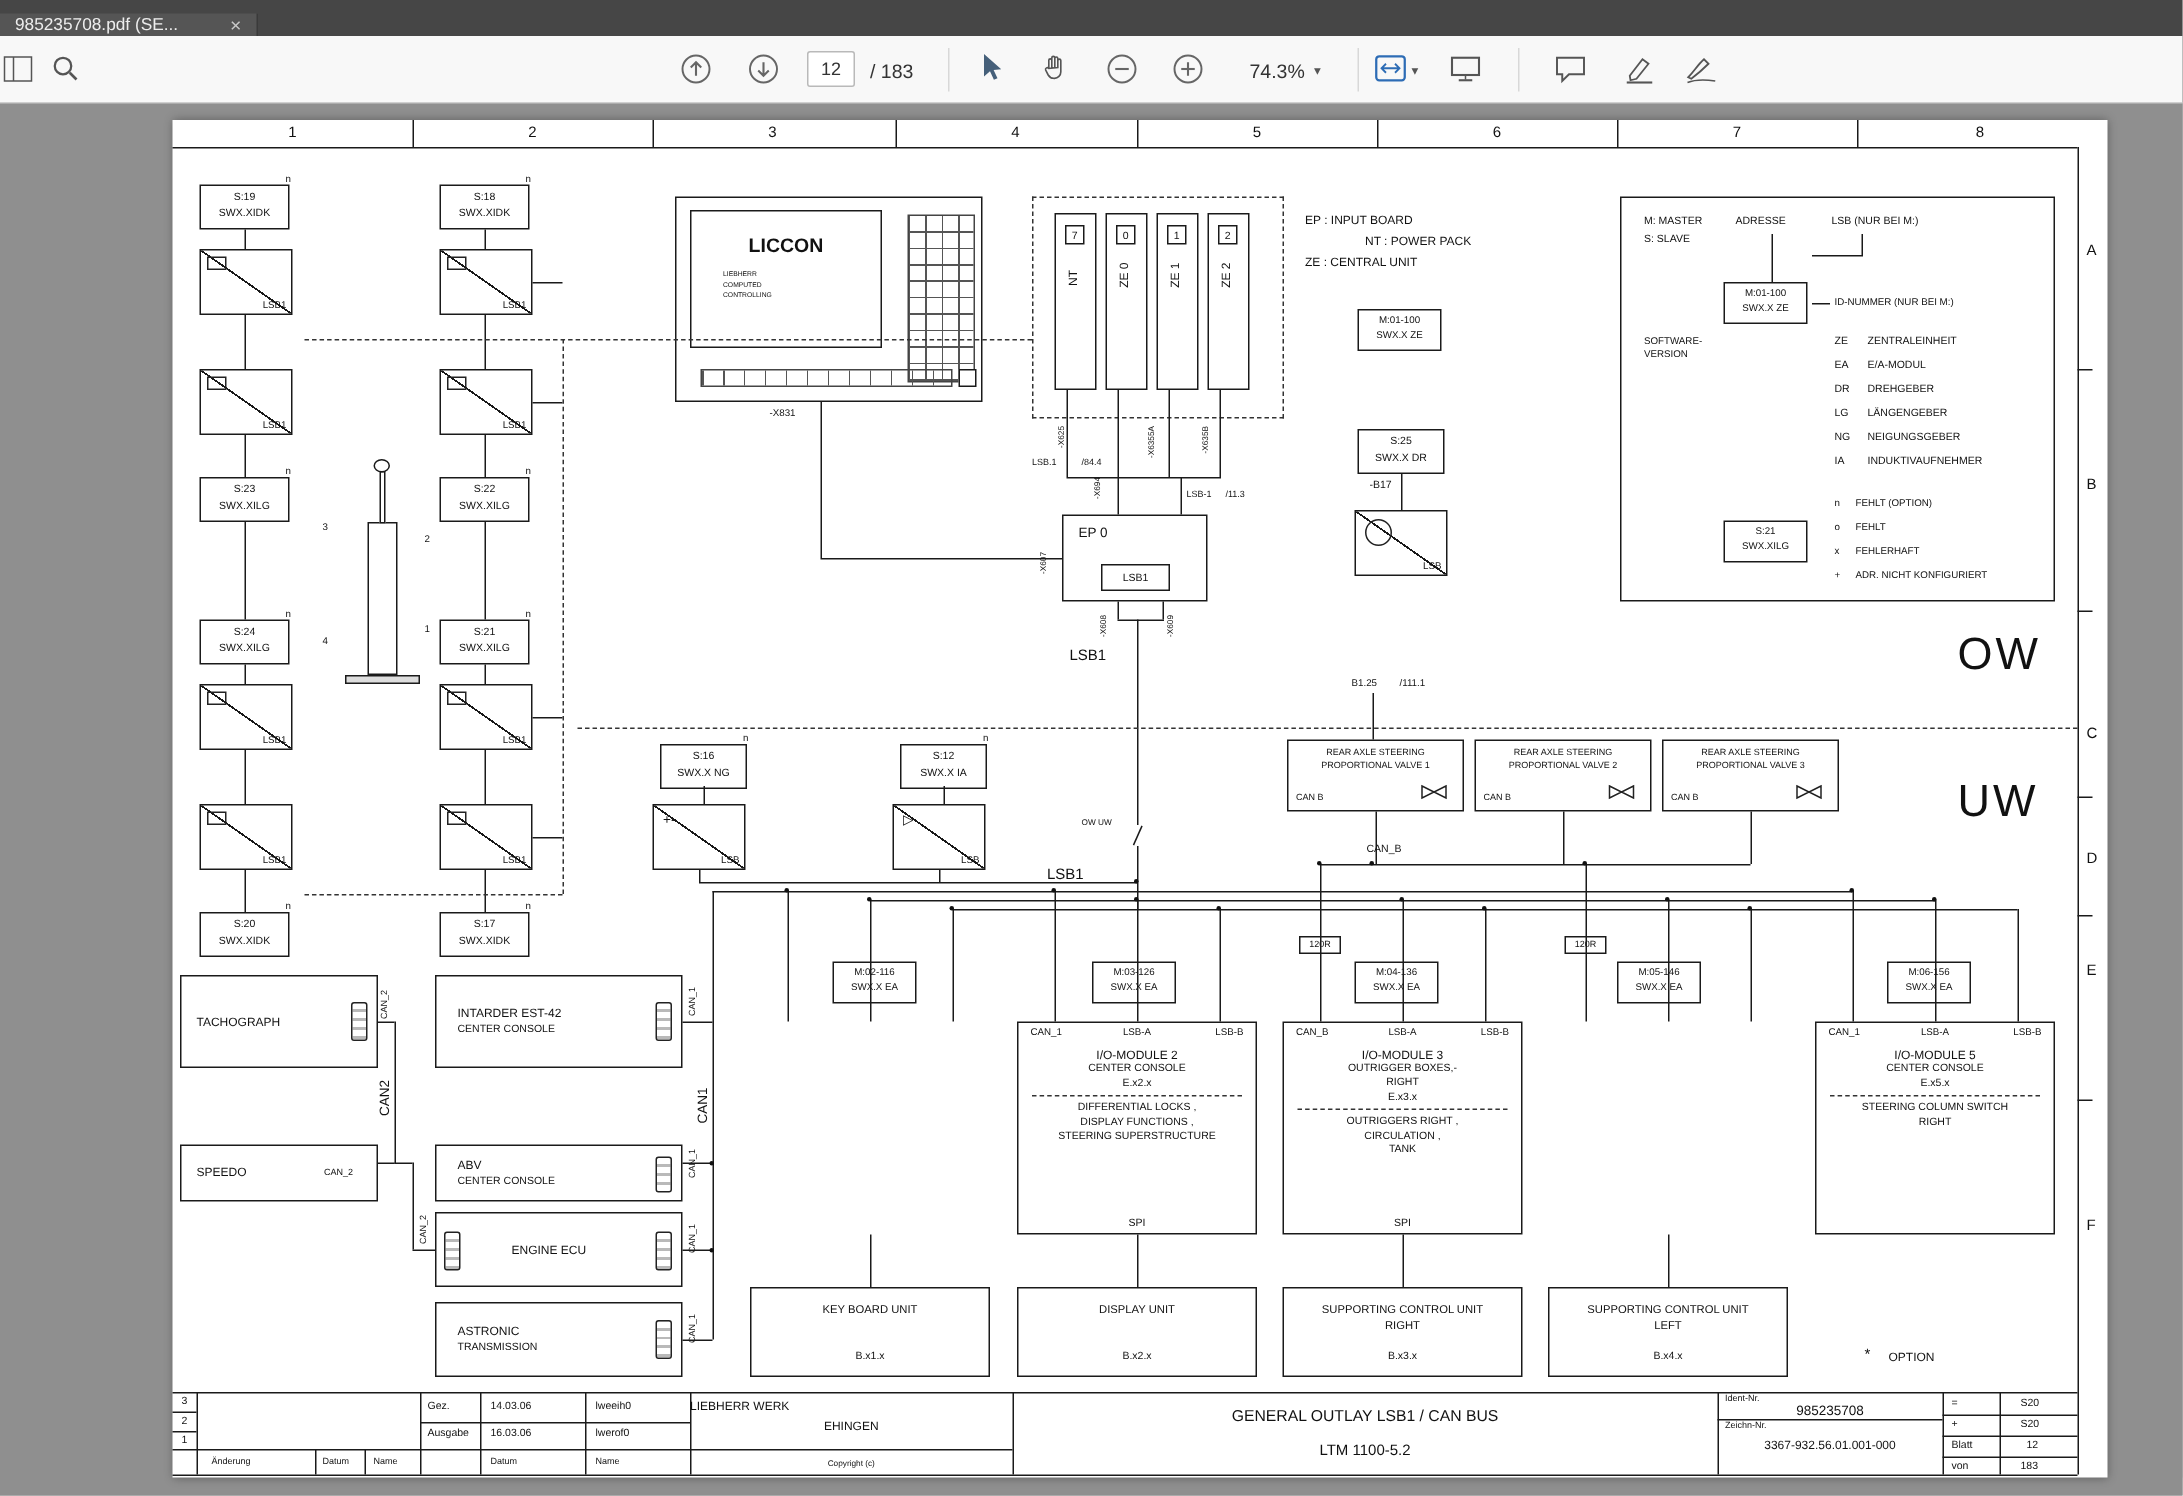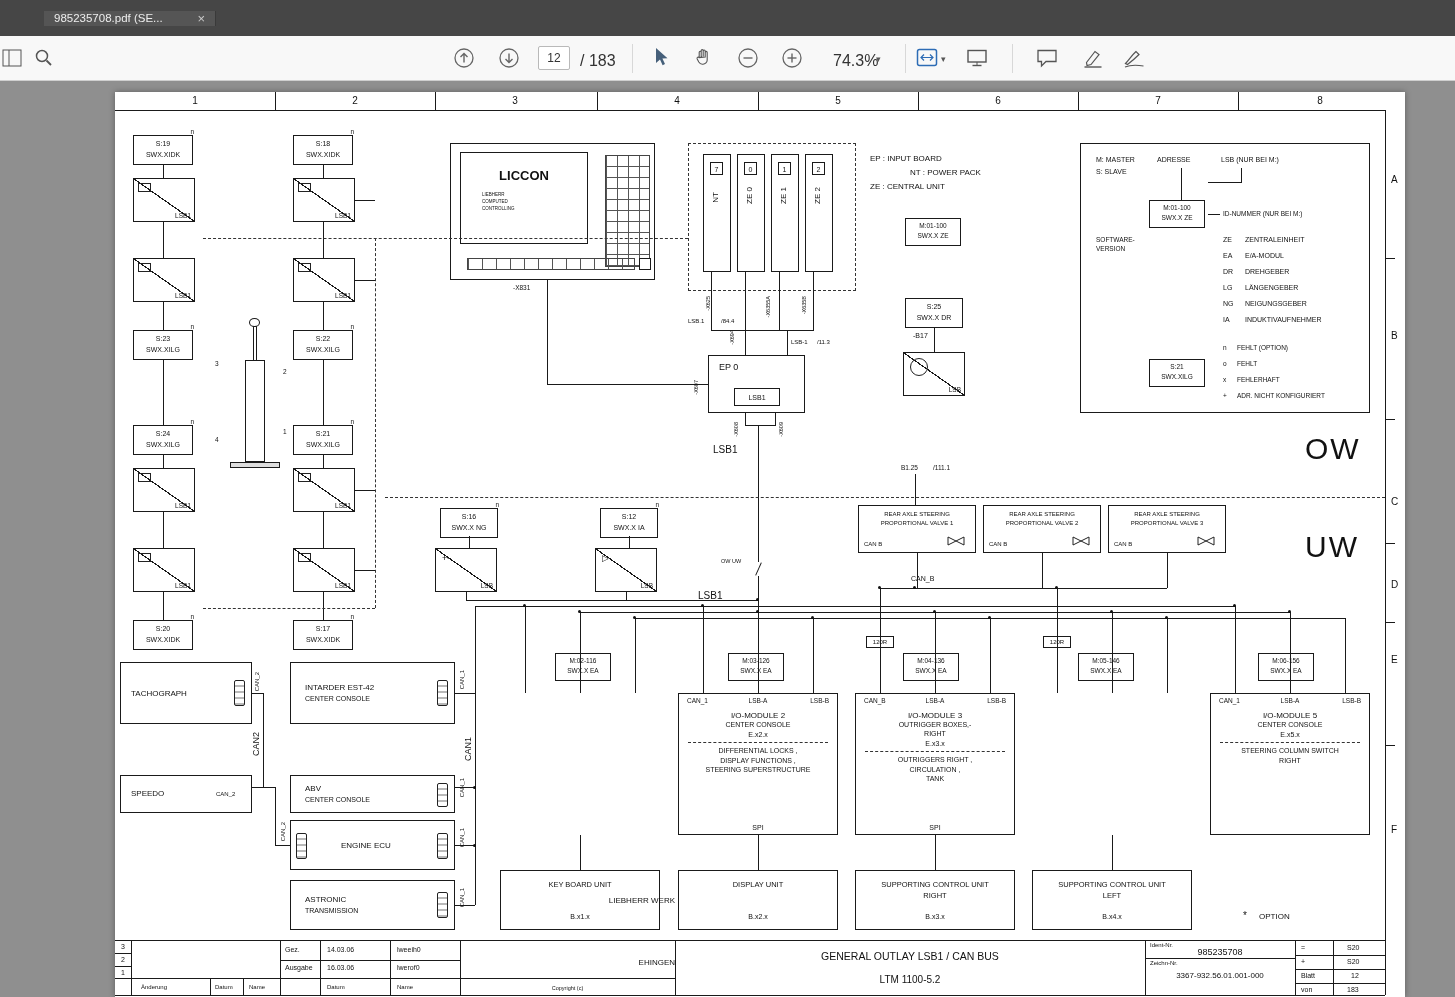--- a/index.html
+++ b/index.html
@@ -1,30 +1,30 @@
 <!DOCTYPE html>
 <html><head>
 <meta charset="utf-8">
 <style>
   * { margin:0; padding:0; box-sizing:border-box; }
   html,body { width:1455px; height:997px; overflow:hidden;
     font-family:"Liberation Sans","DejaVu Sans",sans-serif; background:#8f8f8f; color:#111; }
 
   
-  .tabbar { height:36px; background:#464646; display:flex; align-items:center;padding-left:44px; }
+  .tabbar { height:24px; background:#464646; display:flex; align-items:flex-end; }
   .tab { width:172px; background:#555; color:#ededed; font-size:11.5px;
          display:flex; align-items:center; padding:0 10px; gap:8px; border-right:1px solid #3a3a3a; }
   .tab .ttl { overflow:hidden; white-space:nowrap; }
   .tab .cls { margin-left:auto; color:#c9c9c9; font-size:13px; }
   .toolbar { height:45px; background:#f8f8f8; border-bottom:1px solid #cfcfcf; position:relative; }
   .ti { position:absolute; color:#555; }
   .sep { position:absolute; top:8px; width:1px; height:29px; background:#d8d8d8; }
   .pagebox { position:absolute; left:538px; top:10px; width:32px; height:24px; background:#fff;
              border:1px solid #b9b9b9; border-radius:2px; font-size:12px; text-align:center; line-height:22px; color:#333; }
-  .tbtext { position:absolute; font-size:16px; color:#333; }
+  .tbtext { position:absolute; font-size:13px; color:#333; }
   .caret { position:absolute; font-size:9px; color:#555; }
 
   
   .docarea { position:relative; height:916px; background:#8f8f8f; }
   .page { position:absolute; left:115px; top:11px; width:1290px; height:905px; background:#fff;
           box-shadow:0 0 6px rgba(0,0,0,.35); }
 
   .t  { position:absolute; white-space:nowrap; color:#111; }
   .vt { position:absolute; white-space:nowrap; writing-mode:vertical-rl; transform:rotate(180deg); color:#111; }
   .ln { position:absolute; background:#1a1a1a; }
@@ -568,22 +568,22 @@
   <span class="t" style="left:100px;top:892px;font-size:6px">Datum</span>
   <span class="t" style="left:134px;top:892px;font-size:6px">Name</span>
   <span class="t" style="left:170px;top:854px;font-size:7px">Gez.</span>
   <span class="t" style="left:212px;top:854px;font-size:7px">14.03.06</span>
   <span class="t" style="left:282px;top:854px;font-size:7px">lweeih0</span>
   <span class="t" style="left:170px;top:872px;font-size:7px">Ausgabe</span>
   <span class="t" style="left:212px;top:872px;font-size:7px">16.03.06</span>
   <span class="t" style="left:282px;top:872px;font-size:7px">lwerof0</span>
   <span class="t" style="left:212px;top:892px;font-size:6px">Datum</span>
   <span class="t" style="left:282px;top:892px;font-size:6px">Name</span>
-  <span class="t" style="left:345px;top:804px;width:215px;text-align:right;font-size:8px">LIEBHERR WERK</span>
-  <span class="t" style="left:345px;top:866px;width:215px;text-align:right;font-size:8px">EHINGEN</span>
+  <span class="t" style="left:345px;top:853px;width:215px;text-align:left;font-size:8px">LIEBHERR WERK</span>
+  <span class="t" style="left:345px;top:866px;width:215px;text-align:center;font-size:8px">EHINGEN</span>
   <span class="t" style="left:345px;top:893px;width:215px;text-align:center;font-size:5.5px">Copyright (c)</span>
   <span class="t" style="left:560px;top:858px;width:470px;text-align:center;font-size:10.5px">GENERAL OUTLAY LSB1 / CAN BUS</span>
   <span class="t" style="left:560px;top:882px;width:470px;text-align:center;font-size:10px">LTM 1100-5.2</span>
   <span class="t" style="left:1035px;top:850px;font-size:6px">Ident-Nr.</span>
   <span class="t" style="left:1030px;top:855px;width:150px;text-align:center;font-size:9px">985235708</span>
   <span class="t" style="left:1035px;top:868px;font-size:6px">Zeichn-Nr.</span>
   <span class="t" style="left:1030px;top:879px;width:150px;text-align:center;font-size:8px">3367-932.56.01.001-000</span>
   <span class="t" style="left:1186px;top:852px;font-size:7px">=</span>
   <span class="t" style="left:1232px;top:852px;font-size:7px">S20</span>
   <span class="t" style="left:1186px;top:866px;font-size:7px">+</span>

